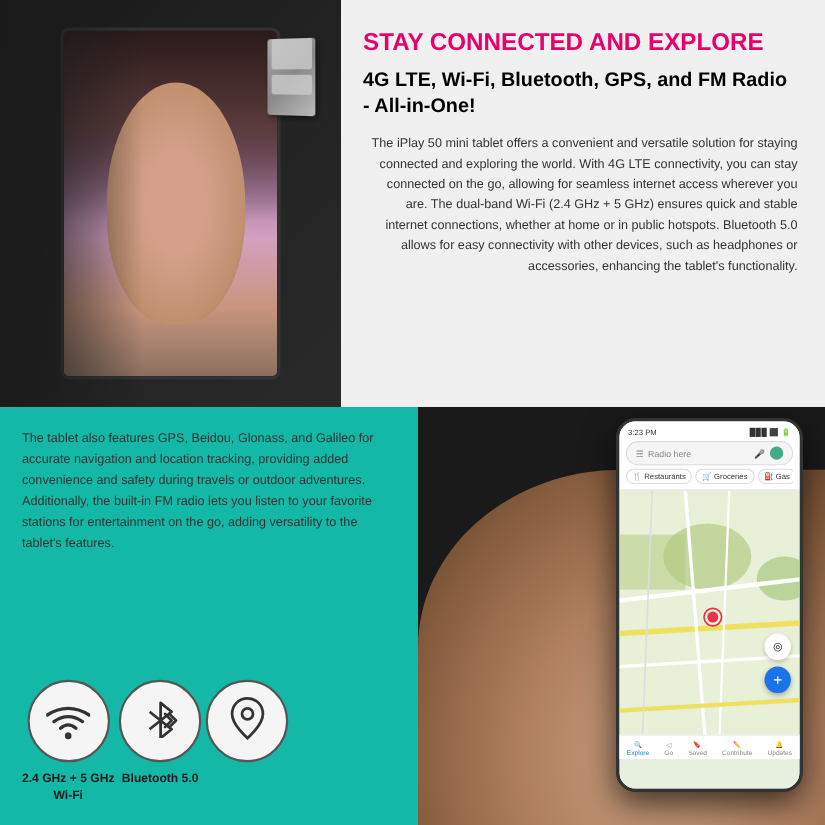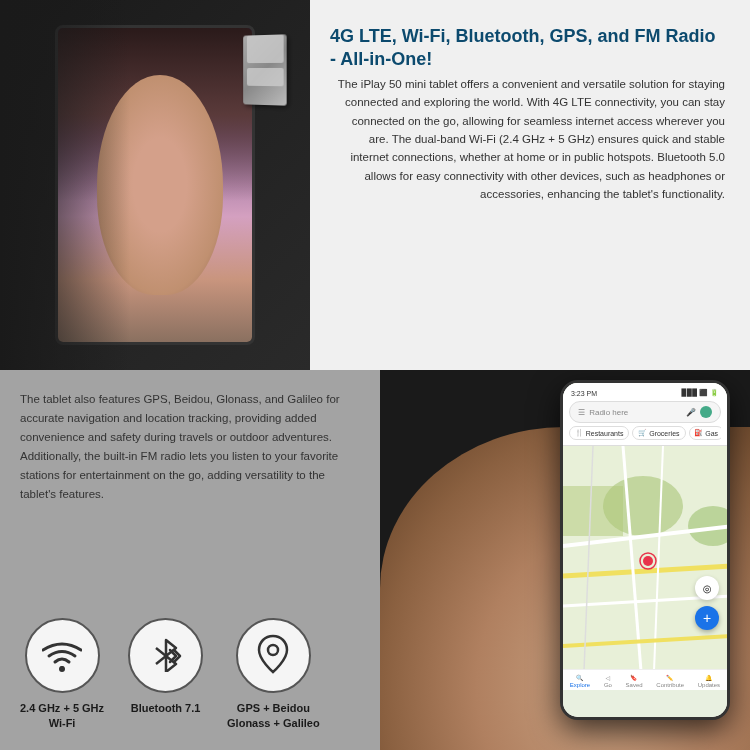--- a/index.html
+++ b/index.html
@@ -117,61 +117,61 @@
       font-weight: 900;
       color: #e8006a;
       text-transform: uppercase;
       line-height: 1.2;
       margin-bottom: 10px;
     }
 
     .sub-headline {
       font-size: 18px;
       font-weight: 700;
-      color: #0c4a6e;
+      color: #000000;
       line-height: 1.3;
-      margin-bottom: 3px;
+      margin-bottom: 14px;
     }
 
     .description-text {
       font-size: 11.5px;
       color: #333;
       line-height: 1.6;
       text-align: right;
     }
 
     
     .bottom-section {
       display: flex;
       height: 380px;
       position: relative;
     }
 
     
     .bottom-left {
       width: 380px;
       flex-shrink: 0;
-      background: #a3a3a3;
+      background: #14b8a6;
       padding: 20px 20px 10px 20px;
       display: flex;
       flex-direction: column;
       justify-content: space-between;
     }
 
     .bottom-description {
       font-size: 11.5px;
       color: #333;
       line-height: 1.65;
     }
 
     
     .icons-row {
       display: flex;
       align-items: flex-start;
-      gap: 24px;
+      gap: 4px;
       padding: 15px 0 10px 0;
     }
 
     .icon-item {
       display: flex;
       flex-direction: column;
       align-items: center;
       gap: 8px;
     }
 
@@ -413,20 +413,21 @@
       <div class="sim-tray-shape">
         <div class="sim-tray-inner"></div>
         <div class="sim-tray-inner" style="height:18px;"></div>
       </div>
     </div>
 
     <div class="dark-overlay"></div>
   </div>
 
   <div class="right-text">
+    <div class="main-headline">STAY CONNECTED AND EXPLORE</div>
     <div class="sub-headline">4G LTE, Wi-Fi, Bluetooth, GPS, and FM Radio - All-in-One!</div>
     <div class="description-text">The iPlay 50 mini tablet offers a convenient and versatile solution for staying connected and exploring the world. With 4G LTE connectivity, you can stay connected on the go, allowing for seamless internet access wherever you are. The dual-band Wi-Fi (2.4 GHz + 5 GHz) ensures quick and stable internet connections, whether at home or in public hotspots. Bluetooth 5.0 allows for easy connectivity with other devices, such as headphones or accessories, enhancing the tablet's functionality.</div>
   </div>
 </div>
 
 <div class="bottom-section">
 
   <div class="bottom-left">
     <div class="bottom-description">The tablet also features GPS, Beidou, Glonass, and Galileo for accurate navigation and location tracking, providing added convenience and safety during travels or outdoor adventures. Additionally, the built-in FM radio lets you listen to your favorite stations for entertainment on the go, adding versatility to the tablet's features.</div>
 
@@ -457,35 +458,31 @@
               <polygon points="18,4 28,12 18,20 18,4" fill="none" stroke="#333" stroke-width="2.5" stroke-linejoin="round"></polygon>
               <polygon points="18,20 28,28 18,36 18,20" fill="none" stroke="#333" stroke-width="2.5" stroke-linejoin="round"></polygon>
               <line x1="8" y1="12" x2="18" y2="20" stroke="#333" stroke-width="2.5"></line>
               <line x1="8" y1="28" x2="18" y2="20" stroke="#333" stroke-width="2.5"></line>
 
               <polyline points="22,14 28,20 22,26" fill="none" stroke="#333" stroke-width="2.5" stroke-linecap="round" stroke-linejoin="round"></polyline>
               <polyline points="26,14 32,20 26,26" fill="none" stroke="#333" stroke-width="2.5" stroke-linecap="round" stroke-linejoin="round"></polyline>
             </svg>
           </div>
         </div>
-        <div class="icon-label">Bluetooth 7.1</div>
+        <div class="icon-label">Bluetooth 5.0</div>
       </div>
 
       <div class="icon-item">
         <div class="icon-circle">
           <div>
             <svg width="36" height="40" viewBox="0 0 36 40">
               <path d="M18 2 C10 2 4 8 4 16 C4 26 18 38 18 38 C18 38 32 26 32 16 C32 8 26 2 18 2Z" fill="none" stroke="#333" stroke-width="2.5"></path>
               <circle cx="18" cy="16" r="5" fill="none" stroke="#333" stroke-width="2.5"></circle>
             </svg>
           </div>
-        </div>
-        <div class="icon-label">
-          <span>GPS + Beidou</span><br>
-          <span>Glonass + Galileo</span>
         </div>
       </div>
 
     </div>
   </div>
 
   <div class="bottom-right">
     <div class="phone-hand">
 
       <div class="hand-background"></div>

